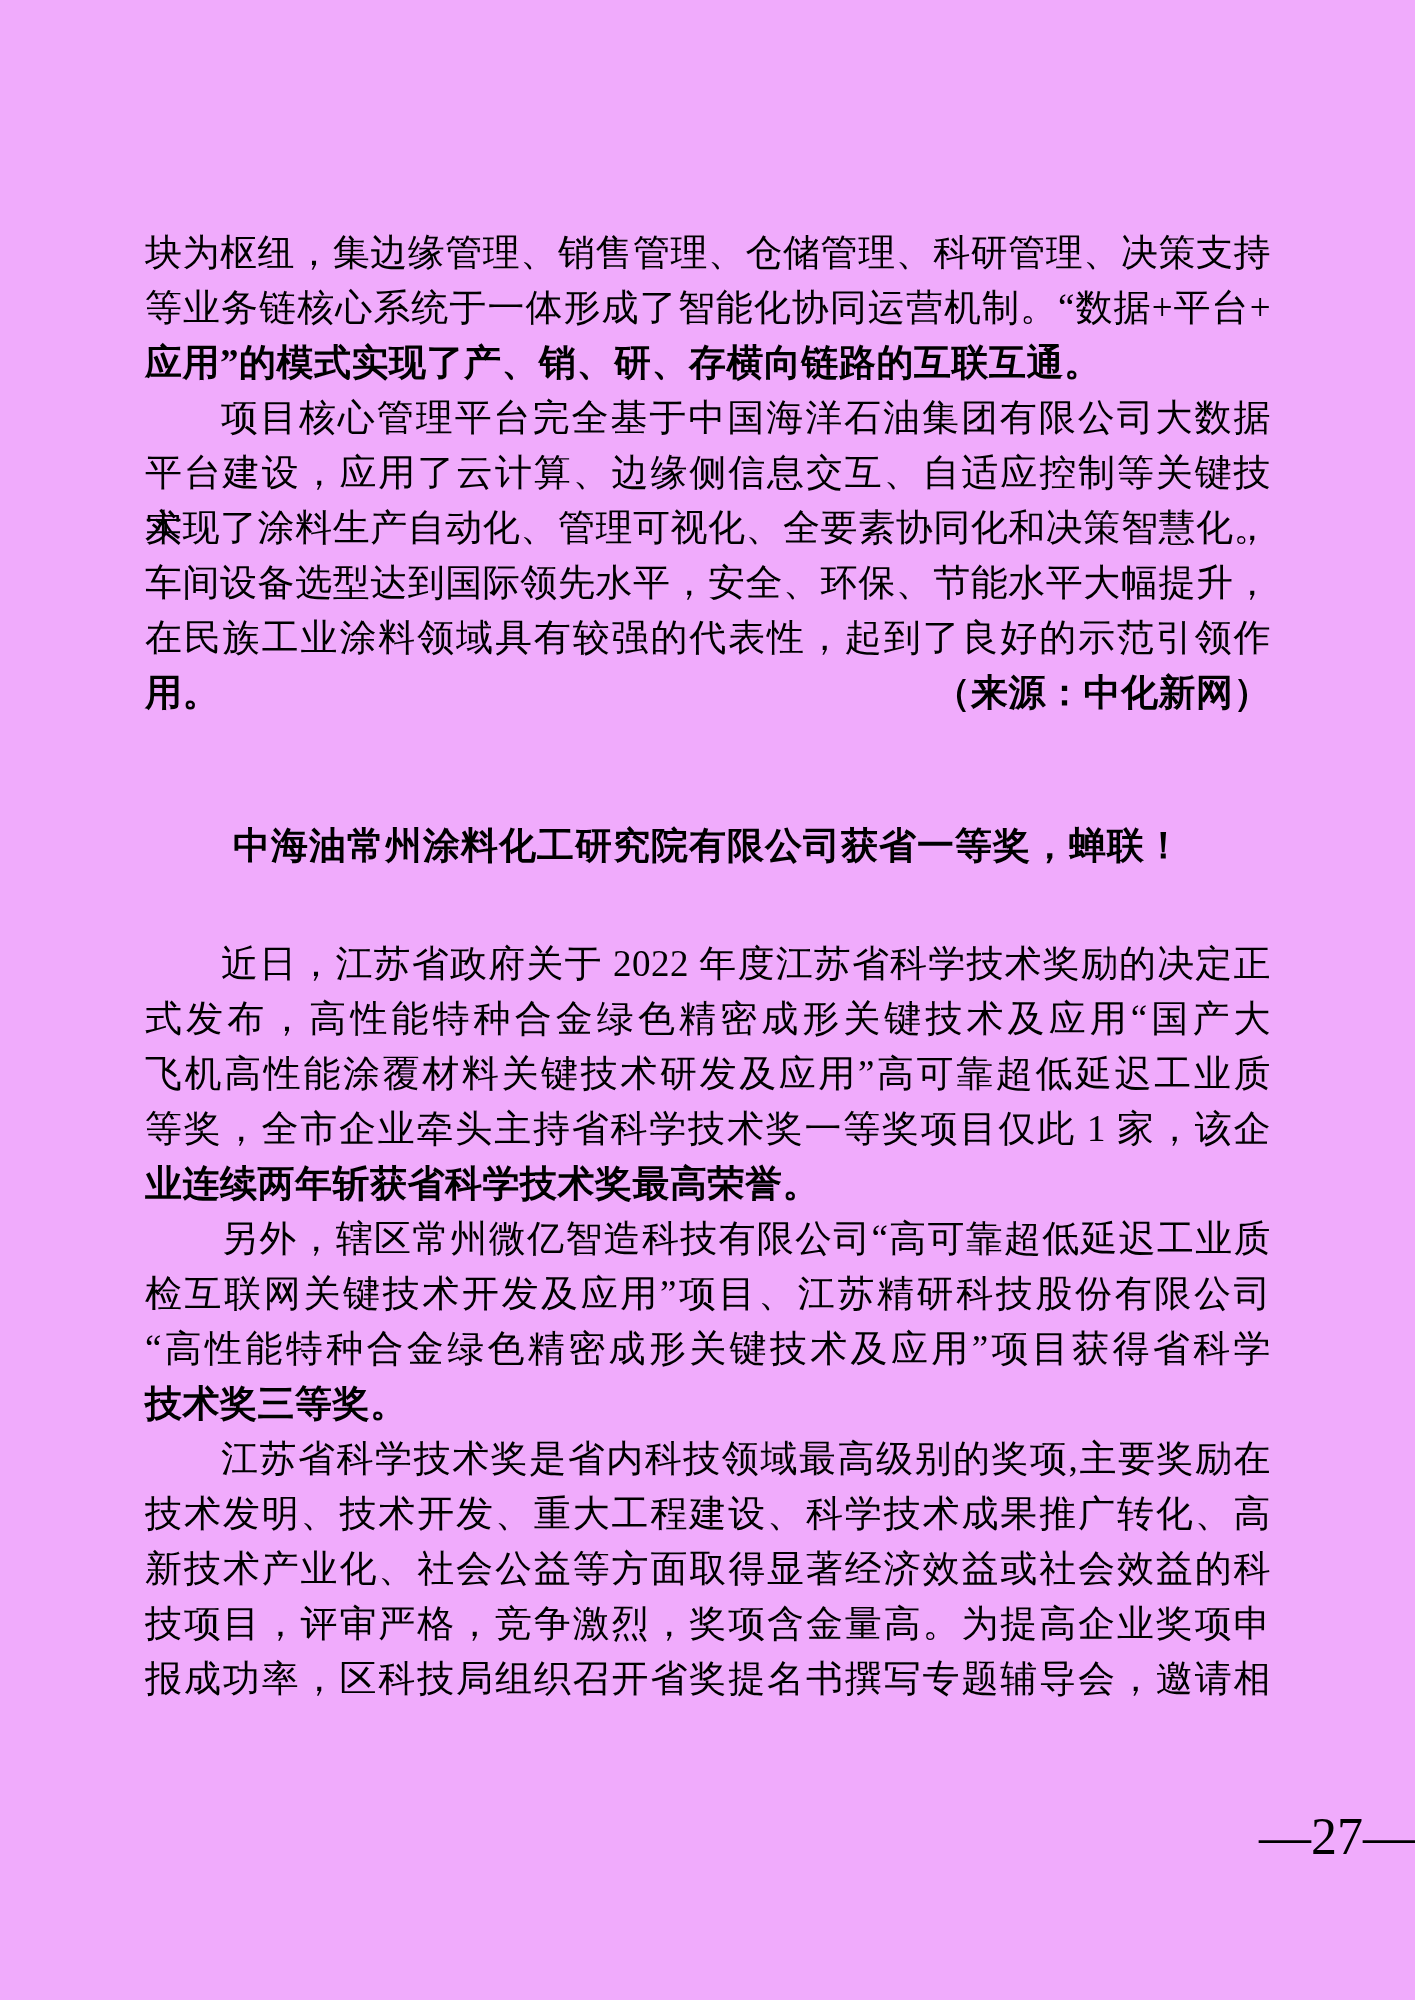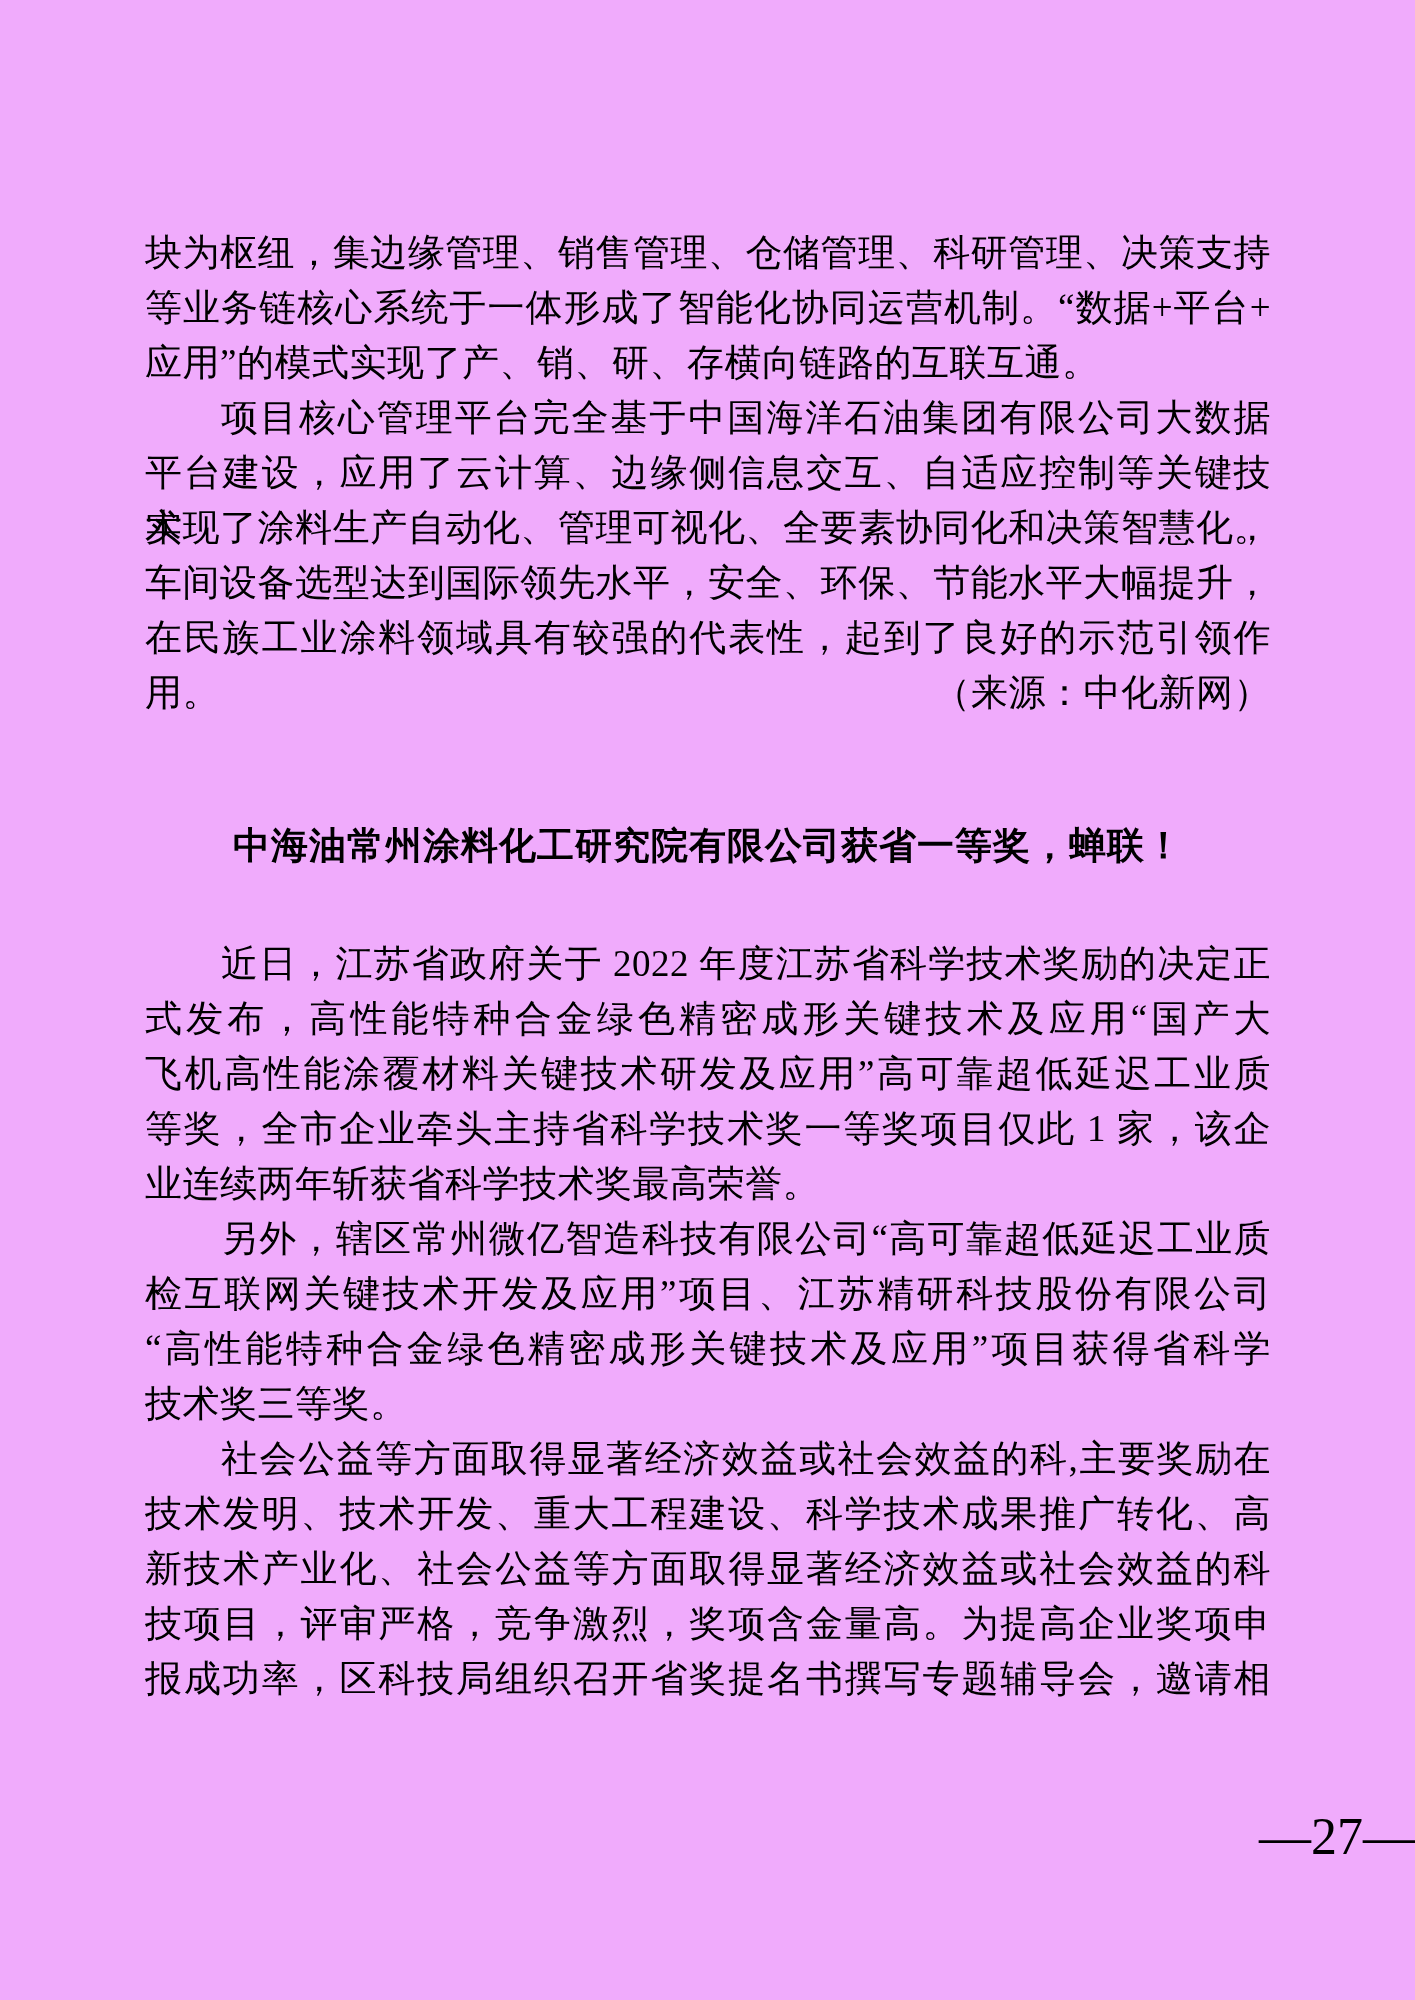--- a/index.html
+++ b/index.html
@@ -27,20 +27,21 @@
     letter-spacing: 0.5px;
   }
   
   .j {
     text-align: justify;
     text-align-last: justify;
   }
   .last {
     text-align: center;
     text-align-last: left;
+    font-weight: bold;
   }
   .indent { text-indent: 76px; }
   .src-line {
     display: flex;
     justify-content: space-between;
     align-items: baseline;
   }
   .article-title {
     font-size: 37px;
     font-weight: bold;
@@ -94,21 +95,21 @@
     </div>
 
     <div>
       <div class="ln j indent">另外，辖区常州微亿智造科技有限公司“高可靠超低延迟工业质</div>
       <div class="ln j">检互联网关键技术开发及应用”项目、江苏精研科技股份有限公司</div>
       <div class="ln j">“高性能特种合金绿色精密成形关键技术及应用”项目获得省科学</div>
       <div class="ln last">技术奖三等奖。</div>
     </div>
 
     <div>
-      <div class="ln j indent">社会公益等方面取得显著经济效益或社会效益的科,主要奖励在</div>
+      <div class="ln j indent">江苏省科学技术奖是省内科技领域最高级别的奖项,主要奖励在</div>
       <div class="ln j">技术发明、技术开发、重大工程建设、科学技术成果推广转化、高</div>
       <div class="ln j">新技术产业化、社会公益等方面取得显著经济效益或社会效益的科</div>
       <div class="ln j">技项目，评审严格，竞争激烈，奖项含金量高。为提高企业奖项申</div>
       <div class="ln j">报成功率，区科技局组织召开省奖提名书撰写专题辅导会，邀请相</div>
     </div>
 
   </div>
 
   <div class="footer">—27—</div>
 </div>

